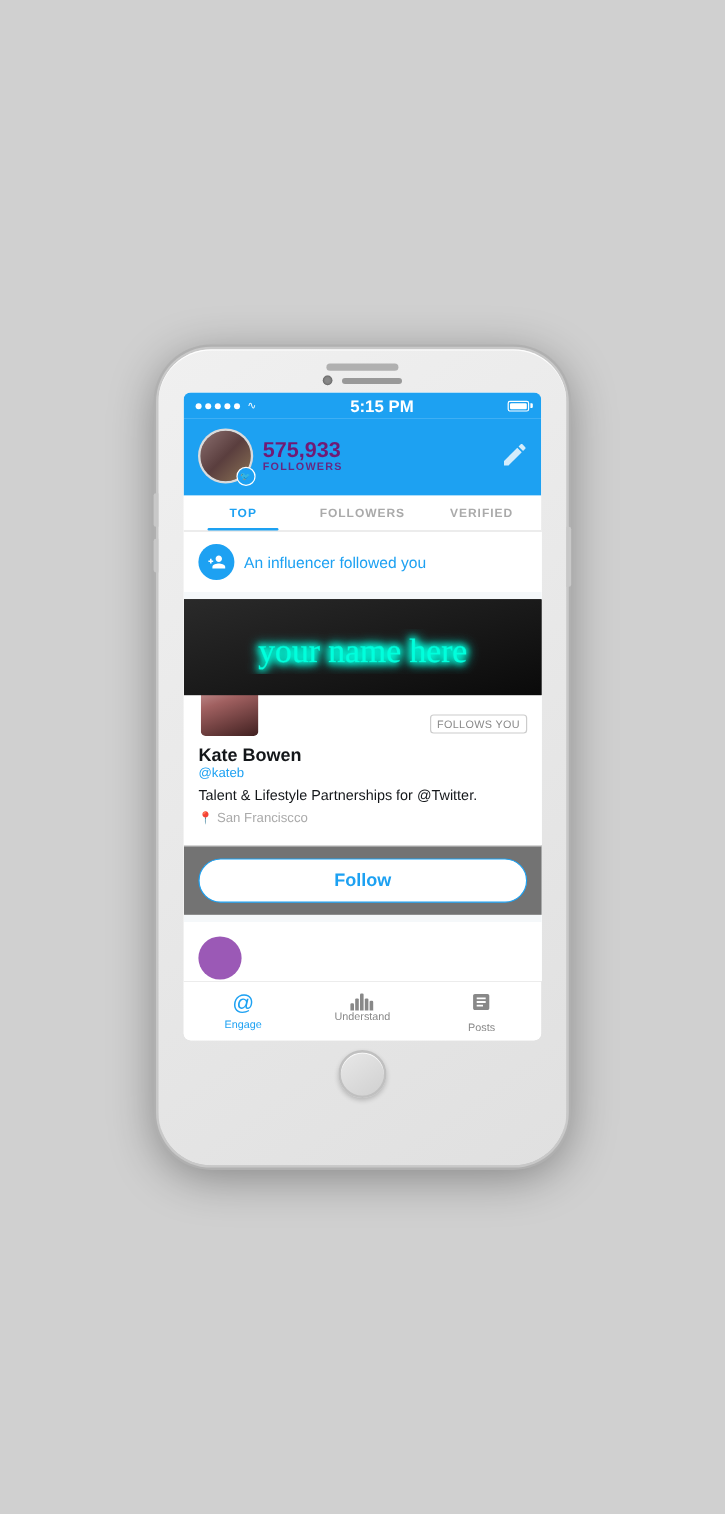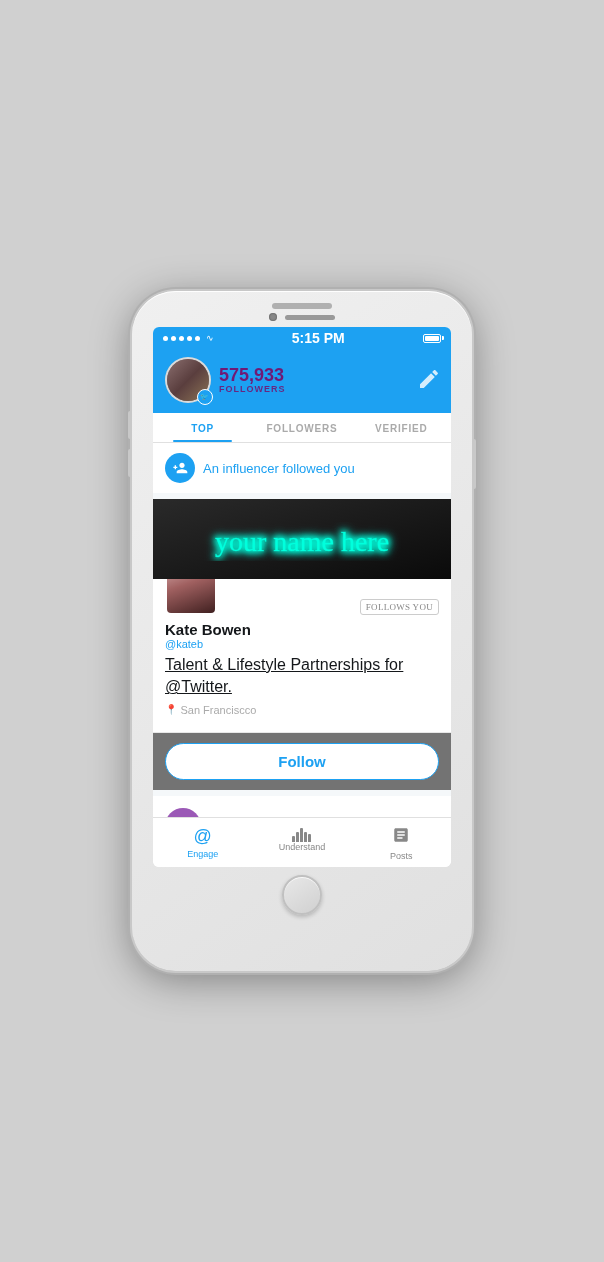--- a/index.html
+++ b/index.html
@@ -282,25 +282,24 @@
     .neon-text-svg {
       width: 100%;
       height: 100%;
     }
 
     .profile-info {
       padding: 6px 12px 10px;
     }
     .profile-avatar-row {
       display: flex;
-      align-items: flex-end;
+      align-items: center;
       justify-content: space-between;
       margin-top: -22px;
       margin-bottom: 6px;
-      font-family: Liberation Serif, serif;
     }
     .profile-avatar {
       width: 52px;
       height: 52px;
       border-radius: 6px;
       border: 2px solid white;
       background: linear-gradient(135deg, #c9a0a0 0%, #8b5a5a 50%, #5a3a3a 100%);
       overflow: hidden;
     }
     .profile-avatar-img {
@@ -322,25 +321,24 @@
       font-size: 15px;
       font-weight: 700;
       color: #14171a;
     }
     .profile-handle {
       font-size: 11px;
       color: #1da1f2;
       margin-bottom: 4px;
     }
     .profile-bio {
-      font-size: 16px;
+      font-size: 12px;
       color: #14171a;
       margin-bottom: 5px;
       line-height: 1.4;
-      text-decoration: underline;
     }
     .profile-location {
       display: flex;
       align-items: center;
       gap: 3px;
       margin-bottom: 6px;
     }
     .location-pin {
       color: #aaa;
       font-size: 10px;

